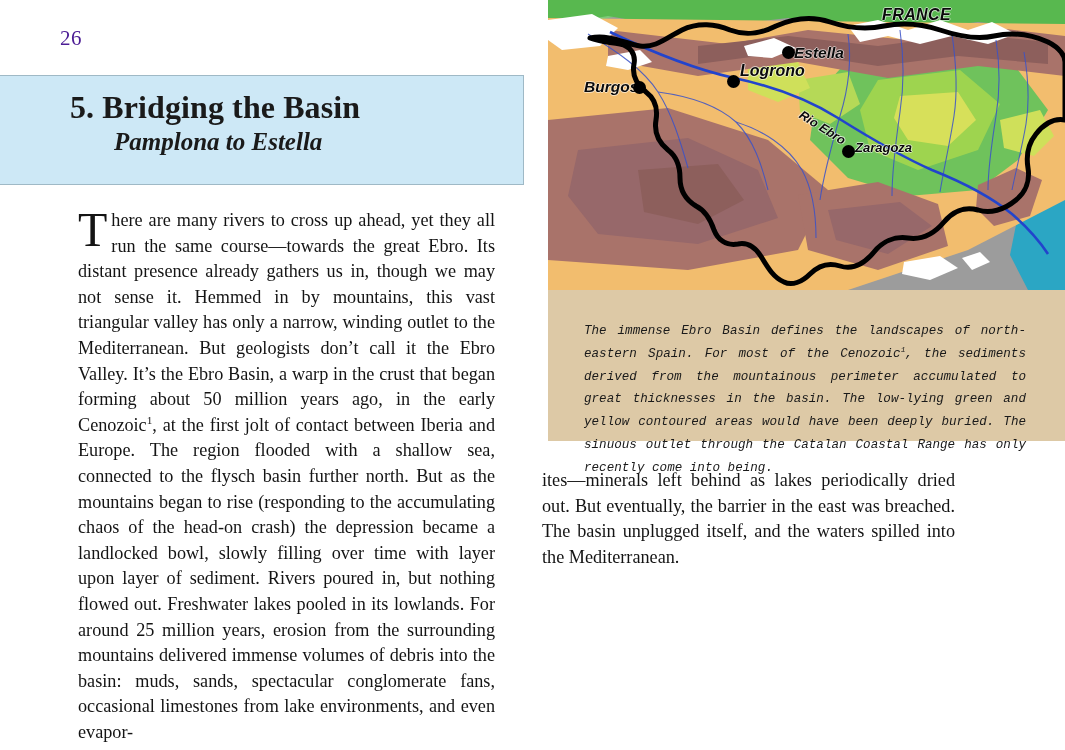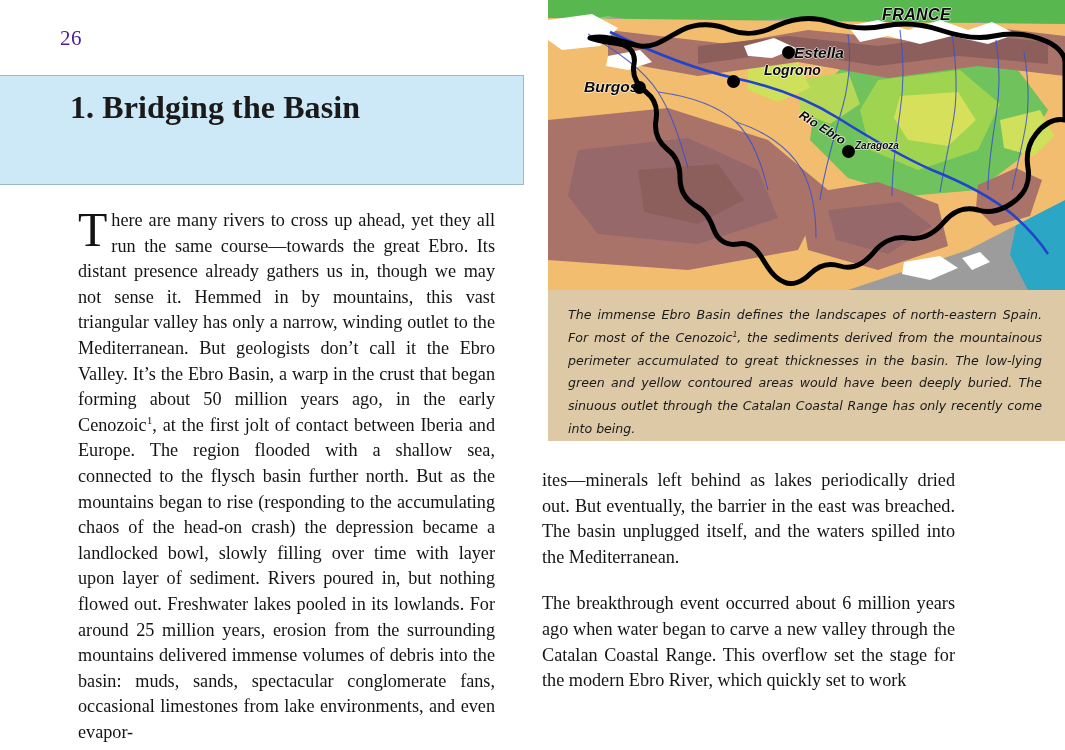--- a/index.html
+++ b/index.html
@@ -124,23 +124,23 @@
   }
   .city-dot {
     position: absolute;
     width: 13px;
     height: 13px;
     border-radius: 50%;
     background: #000;
   }
   #label-france  { left: 334px; top: 6px;  font-size: 16px; letter-spacing: .4px; }
   #label-pamplona{ left: 246px; top: 44px; font-size: 15.5px; }
-  #label-logrono { left: 192px; top: 62px; font-size: 14px; margin-left: 24px; }
+  #label-logrono { left: 192px; top: 62px; font-size: 16px; }
   #label-burgos  { left: 36px;  top: 78px; font-size: 15.5px; }
-  #label-zaragoza{ left: 307px; top: 140px; font-size: 10px; }
+  #label-zaragoza{ left: 307px; top: 140px; font-size: 13px; }
   #label-rioebro {
     left: 256px; top: 108px; font-size: 12.5px;
     transform: rotate(32deg); transform-origin: left top;
   }
   #dot-pamplona { left: 234px; top: 46px; }
   #dot-logrono  { left: 179px; top: 75px; }
   #dot-burgos   { left: 85px;  top: 81px; }
   #dot-zaragoza { left: 294px; top: 145px; }
 
   #figure-caption {
@@ -150,40 +150,40 @@
     background: #ddc9a6;
     padding: 14px 23px 0 20px;
     font-family: "DejaVu Sans", "Liberation Sans", sans-serif;
     font-style: italic;
     font-size: 12.6px;
     line-height: 22.8px;
     color: #1a1a1a;
     text-align: justify;
     text-justify: inter-word;
   }
-  #figure-caption p { margin: 0; }
+  #figure-caption p { margin: 16px; font-family: Liberation Mono, monospace; }
 </style>
 </head>
 <body>
 
 <div id="page-number">26</div>
 
 <div id="chapter-title-band">
   <div class="ct-inner">
-    <div id="chapter-number-title">1. Bridging the Basin</div>
+    <div id="chapter-number-title">5. Bridging the Basin</div>
+    <div id="chapter-subtitle">Pamplona to Estella</div>
   </div>
 </div>
 
 <div id="left-column" class="column">
   <p class="dropcap-para"><span>There are many rivers to cross up ahead, yet they all run the same course—towards the great Ebro. Its distant presence already gathers us in, though we may not sense it. Hemmed in by mountains, this vast triangular valley has only a narrow, winding outlet to the Mediterranean. But geologists don’t call it the Ebro Valley. It’s the Ebro Basin, a warp in the crust that began forming about 50 million years ago, in the early Cenozoic</span><sup>1</sup><span>, at the first jolt of contact between Iberia and Europe. The region flooded with a shallow sea, connected to the flysch basin further north. But as the mountains began to rise (responding to the accumulating chaos of the head-on crash) the depression became a landlocked bowl, slowly filling over time with layer upon layer of sediment. Rivers poured in, but nothing flowed out. Freshwater lakes pooled in its lowlands. For around 25 million years, erosion from the surrounding mountains delivered immense volumes of debris into the basin: muds, sands, spectacular conglomerate fans, occasional limestones from lake environments, and even evapor-</span></p>
 </div>
 
 <div id="right-column" class="column">
   <p>ites—minerals left behind as lakes periodically dried out. But eventually, the barrier in the east was breached. The basin unplugged itself, and the waters spilled into the Mediterranean.</p>
-  <p>The breakthrough event occurred about 6 million years ago when water began to carve a new valley through the Catalan Coastal Range. This overflow set the stage for the modern Ebro River, which quickly set to work</p>
 </div>
 
 <div id="figure-block">
 
   <div id="map-image">
     <svg id="map-svg" viewBox="0 0 517 290" preserveAspectRatio="none">
 
       <rect x="0" y="0" width="517" height="290" fill="#9c9c9c"></rect>
 
       <path d="M517,138 L470,160 L452,185 L470,215 L462,255 L480,290 L517,290 Z" fill="#2ba6c4"></path>

